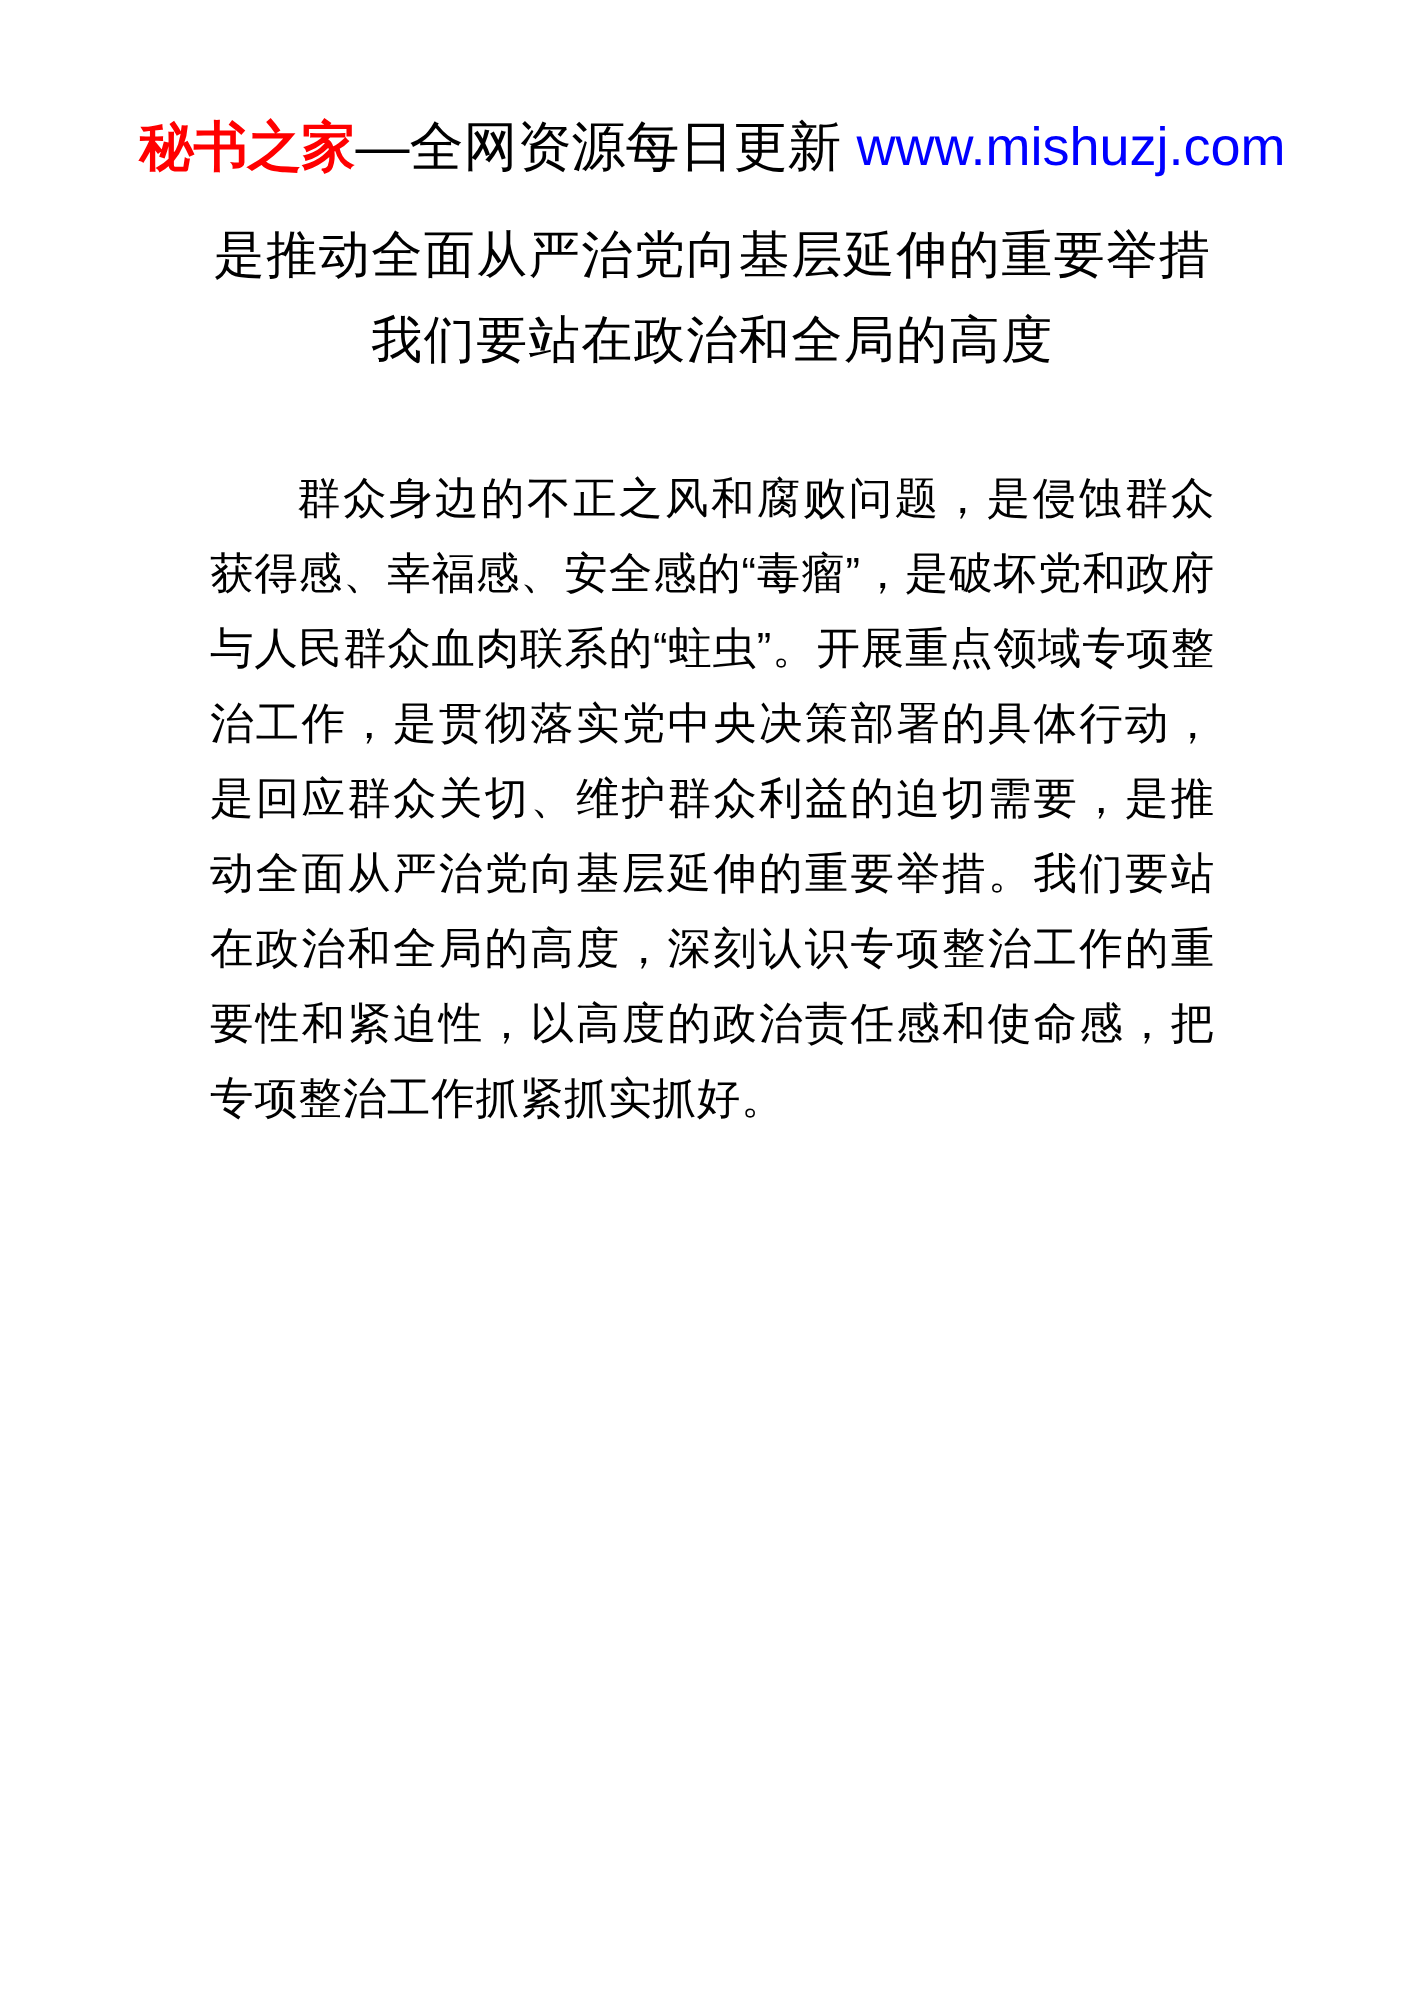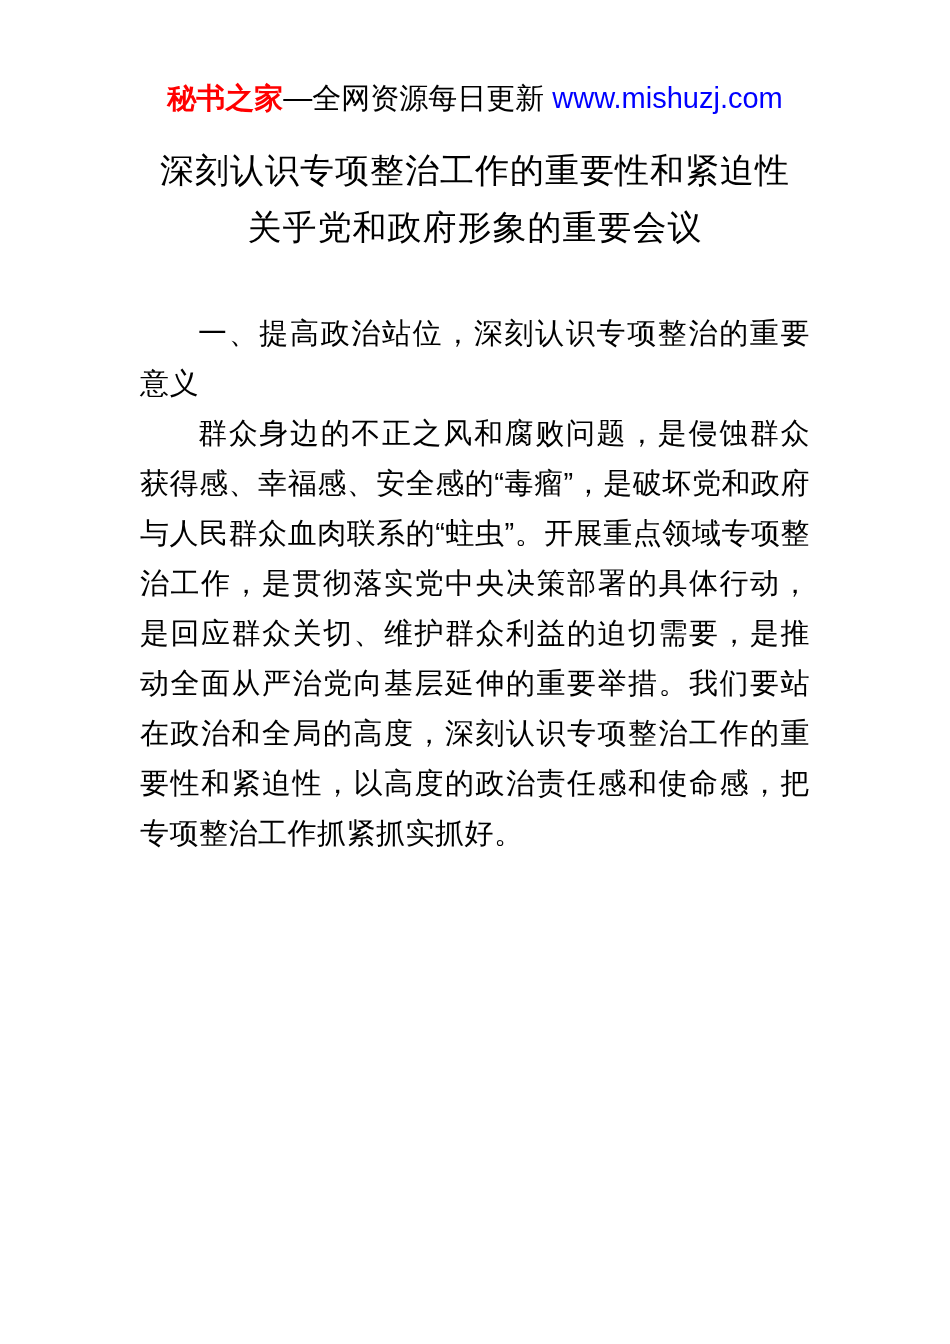--- a/index.html
+++ b/index.html
@@ -13,21 +13,21 @@
     height: 1344px;
     margin: 0 auto;
     background: #ffffff;
     overflow: hidden;
     font-family: "Liberation Sans", "DejaVu Sans", sans-serif;
     color: #000000;
   }
   .site-header {
     margin-top: 80px;
     text-align: center;
-    font-size: 29px;
+    font-size: 36px;
     line-height: 36px;
     white-space: nowrap;
   }
   .site-header .brand {
     color: #ff0000;
     font-weight: 700;
   }
   .site-header .tagline {
     color: #000000;
   }
@@ -64,22 +64,21 @@
 </head>
 <body>
 
 <div class="page">
 
   <div class="site-header">
     <span class="brand">秘书之家</span><span class="tagline">—全网资源每日更新 </span><span class="url">www.mishuzj.com</span>
   </div>
 
   <h1 class="doc-title">
-    <span class="title-line">深刻认识专项整治工作的重要性和紧迫性</span>
-    <span class="title-line">关乎党和政府形象的重要会议</span>
+    <span class="title-line">是推动全面从严治党向基层延伸的重要举措</span>
+    <span class="title-line">我们要站在政治和全局的高度</span>
   </h1>
 
   <div class="doc-body">
-    <p class="para">一、提高政治站位，深刻认识专项整治的重要意义</p>
     <p class="para">群众身边的不正之风和腐败问题，是侵蚀群众获得感、幸福感、安全感的“毒瘤”，是破坏党和政府与人民群众血肉联系的“蛀虫”。开展重点领域专项整治工作，是贯彻落实党中央决策部署的具体行动，是回应群众关切、维护群众利益的迫切需要，是推动全面从严治党向基层延伸的重要举措。我们要站在政治和全局的高度，深刻认识专项整治工作的重要性和紧迫性，以高度的政治责任感和使命感，把专项整治工作抓紧抓实抓好。</p>
   </div>
 
 </div>
 
 </body></html>

